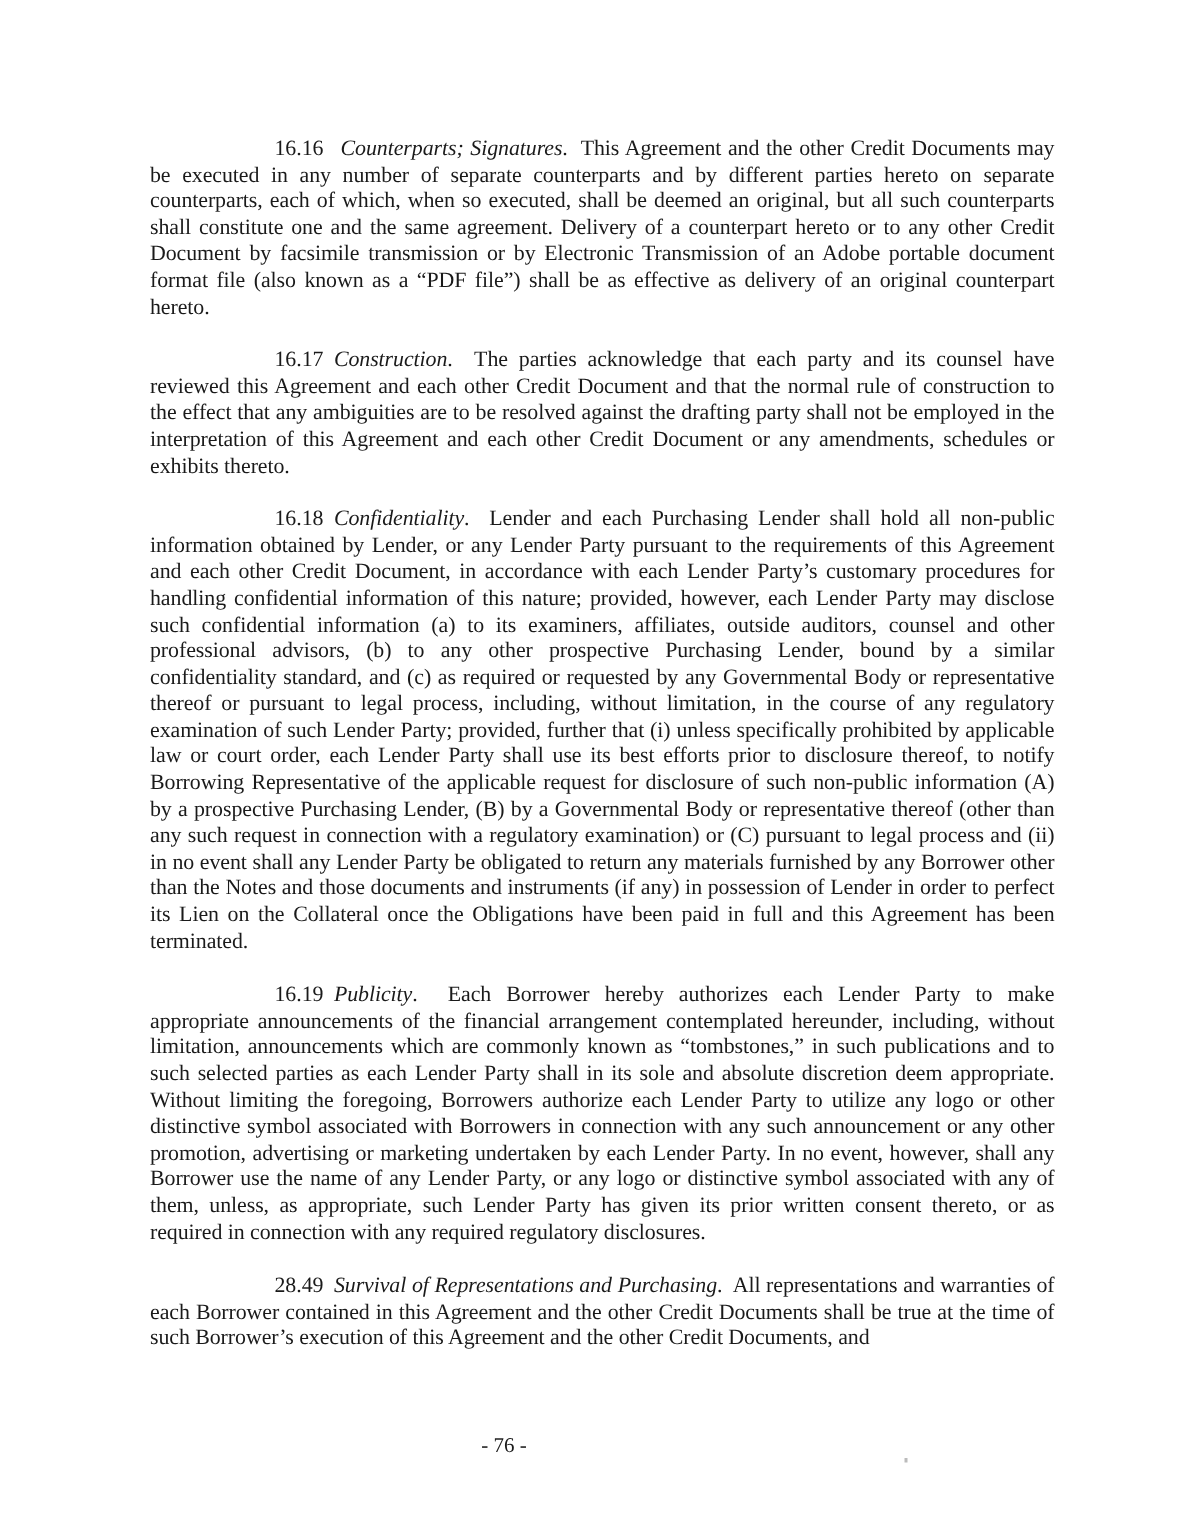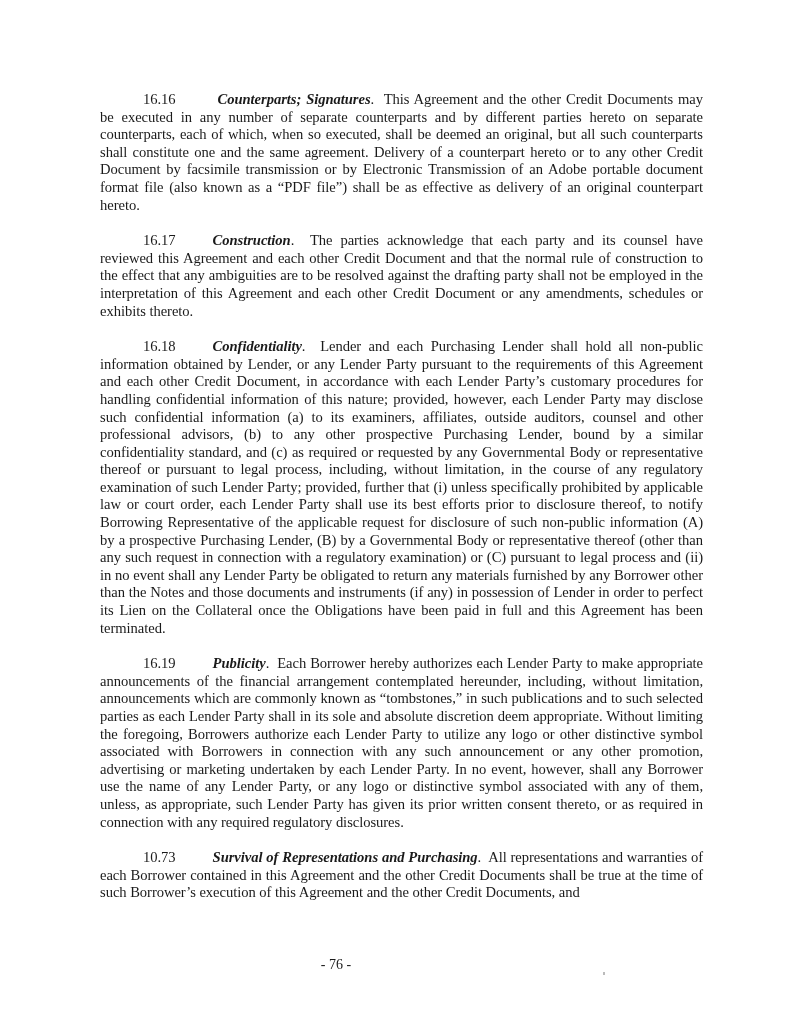--- a/index.html
+++ b/index.html
@@ -19,22 +19,22 @@
     width: 603px;
   }
   .section {
     margin: 0 0 18px 0;
     font-size: 14.6px;
     line-height: 17.6px;
     text-align: justify;
     text-indent: 43px;
     letter-spacing: -0.05px;
   }
-  .num { margin-right: 7px; }
-  .heading { font-weight: bold; font-style: italic; margin-left: 30px; }
+  .num { margin-right: 7px; margin-left: 40px; }
+  .heading { font-weight: normal; font-style: italic; }
   .u { }
   .footer {
     position: absolute;
     top: 957px;
     left: 0;
     width: 672px;
     text-align: center;
     font-size: 14px;
   }
   .footer span { position: relative; left: 0; }
@@ -53,20 +53,20 @@
 <div class="page">
 
   <p class="section"><span class="num">16.16</span> <span class="heading">Counterparts; Signatures</span>.&nbsp; <span>This Agreement and the other Credit Documents may be executed in any number of separate counterparts and by different parties hereto on separate counterparts, each of which, when so executed, shall be deemed an original, but all such counterparts shall constitute one and the same agreement.  Delivery of a counterpart hereto or to any other Credit Document by facsimile transmission or by Electronic Transmission of an Adobe portable document format file (also known as a “PDF file”) shall be as effective as delivery of an original counterpart hereto.</span></p>
 
   <p class="section"><span class="num">16.17</span><span class="heading">Construction</span>.&nbsp; <span>The parties acknowledge that each party and its counsel have reviewed this Agreement and each other Credit Document and that the normal rule of construction to the effect that any ambiguities are to be resolved against the drafting party shall not be employed in the interpretation of this Agreement and each other Credit Document or any amendments, schedules or exhibits thereto.</span></p>
 
   <p class="section"><span class="num">16.18</span><span class="heading">Confidentiality</span>.&nbsp; <span>Lender and each Purchasing Lender shall hold all non-public information obtained by Lender, or any Lender Party pursuant to the requirements of this Agreement and each other Credit Document, in accordance with each Lender Party’s customary procedures for handling confidential information of this nature; </span><span class="u">provided</span><span>, </span><span class="u">however</span><span>, each Lender Party may disclose such confidential information (a) to its examiners, affiliates, outside auditors, counsel and other professional advisors, (b) to any other prospective Purchasing Lender, bound by a similar confidentiality standard, and (c) as required or requested by any Governmental Body or representative thereof or pursuant to legal process, including, without limitation, in the course of any regulatory examination of such Lender Party; </span><span class="u">provided</span><span>, </span><span class="u">further</span><span> that (i) unless specifically prohibited by applicable law or court order, each Lender Party shall use its best efforts prior to disclosure thereof, to notify Borrowing Representative of the applicable request for disclosure of such non-public information (A) by a prospective Purchasing Lender, (B) by a Governmental Body or representative thereof (other than any such request in connection with a regulatory examination) or (C) pursuant to legal process and (ii) in no event shall any Lender Party be obligated to return any materials furnished by any Borrower other than the Notes and those documents and instruments (if any) in possession of Lender in order to perfect its Lien on the Collateral once the Obligations have been paid in full and this Agreement has been terminated.</span></p>
 
   <p class="section"><span class="num">16.19</span><span class="heading">Publicity</span>.&nbsp; <span>Each Borrower hereby authorizes each Lender Party to make appropriate announcements of the financial arrangement contemplated hereunder, including, without limitation, announcements which are commonly known as “tombstones,” in such publications and to such selected parties as each Lender Party shall in its sole and absolute discretion deem appropriate.  Without limiting the foregoing, Borrowers authorize each Lender Party to utilize any logo or other distinctive symbol associated with Borrowers in connection with any such announcement or any other promotion, advertising or marketing undertaken by each Lender Party.  In no event, however, shall any Borrower use the name of any Lender Party, or any logo or distinctive symbol associated with any of them, unless, as appropriate, such Lender Party has given its prior written consent thereto, or as required in connection with any required regulatory disclosures.</span></p>
 
-  <p class="section"><span class="num">10.73</span><span class="heading">Survival of Representations and Purchasing</span>.&nbsp; <span>All representations and warranties of each Borrower contained in this Agreement and the other Credit Documents shall be true at the time of such Borrower’s execution of this Agreement and the other Credit Documents, and</span></p>
+  <p class="section"><span class="num">28.49</span><span class="heading">Survival of Representations and Purchasing</span>.&nbsp; <span>All representations and warranties of each Borrower contained in this Agreement and the other Credit Documents shall be true at the time of such Borrower’s execution of this Agreement and the other Credit Documents, and</span></p>
 
 </div>
 
 <div class="footer">
   <span>- 76 -</span>
 </div>
 <div class="speck"></div>
 
 </body></html>

